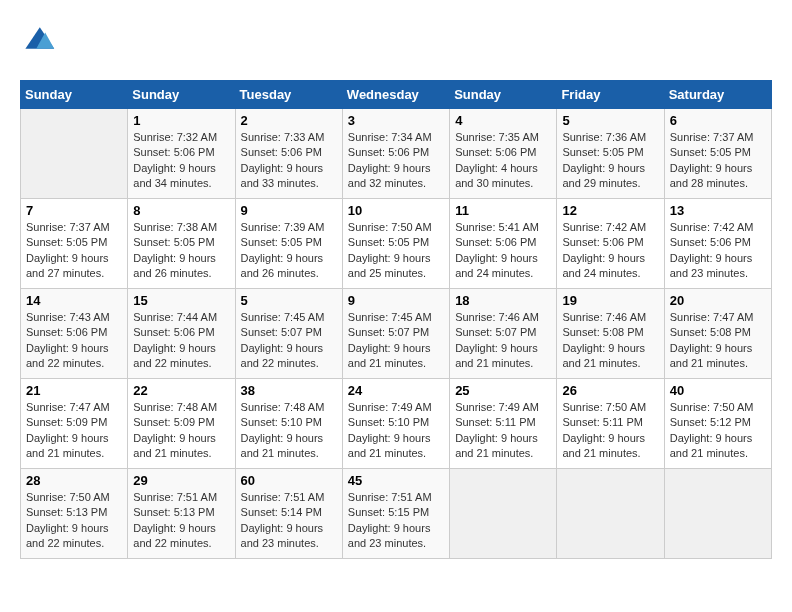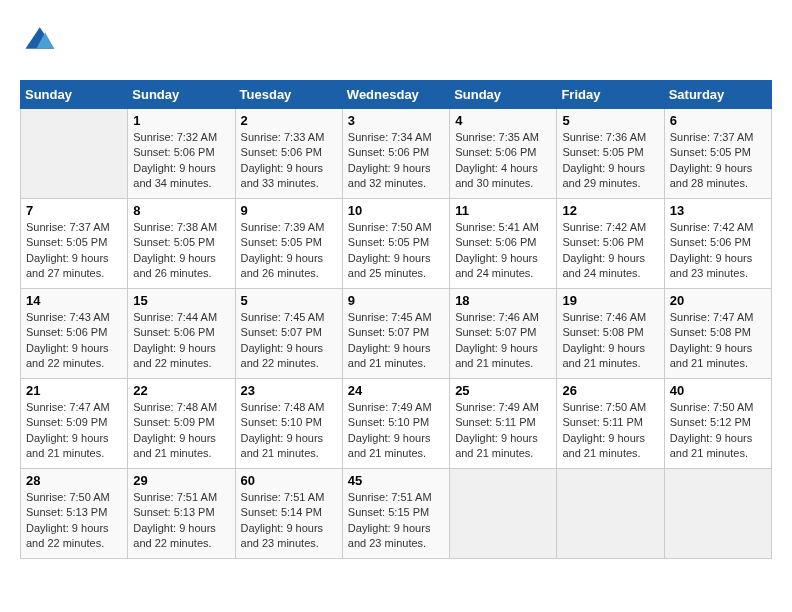--- a/index.html
+++ b/index.html
@@ -296,21 +296,21 @@
       </td>
         <td>
         <span class="day-num">22</span>
         <div class="day-info">
           <span>Sunrise: 7:48 AM</span><br>
           <span>Sunset: 5:09 PM</span><br>
           <span>Daylight: 9 hours and 21 minutes.</span>
         </div>
       </td>
         <td>
-        <span class="day-num">23</span>
+        <span class="day-num">38</span>
         <div class="day-info">
           <span>Sunrise: 7:48 AM</span><br>
           <span>Sunset: 5:10 PM</span><br>
           <span>Daylight: 9 hours and 21 minutes.</span>
         </div>
       </td>
         <td>
         <span class="day-num">24</span>
         <div class="day-info">
           <span>Sunrise: 7:49 AM</span><br>

